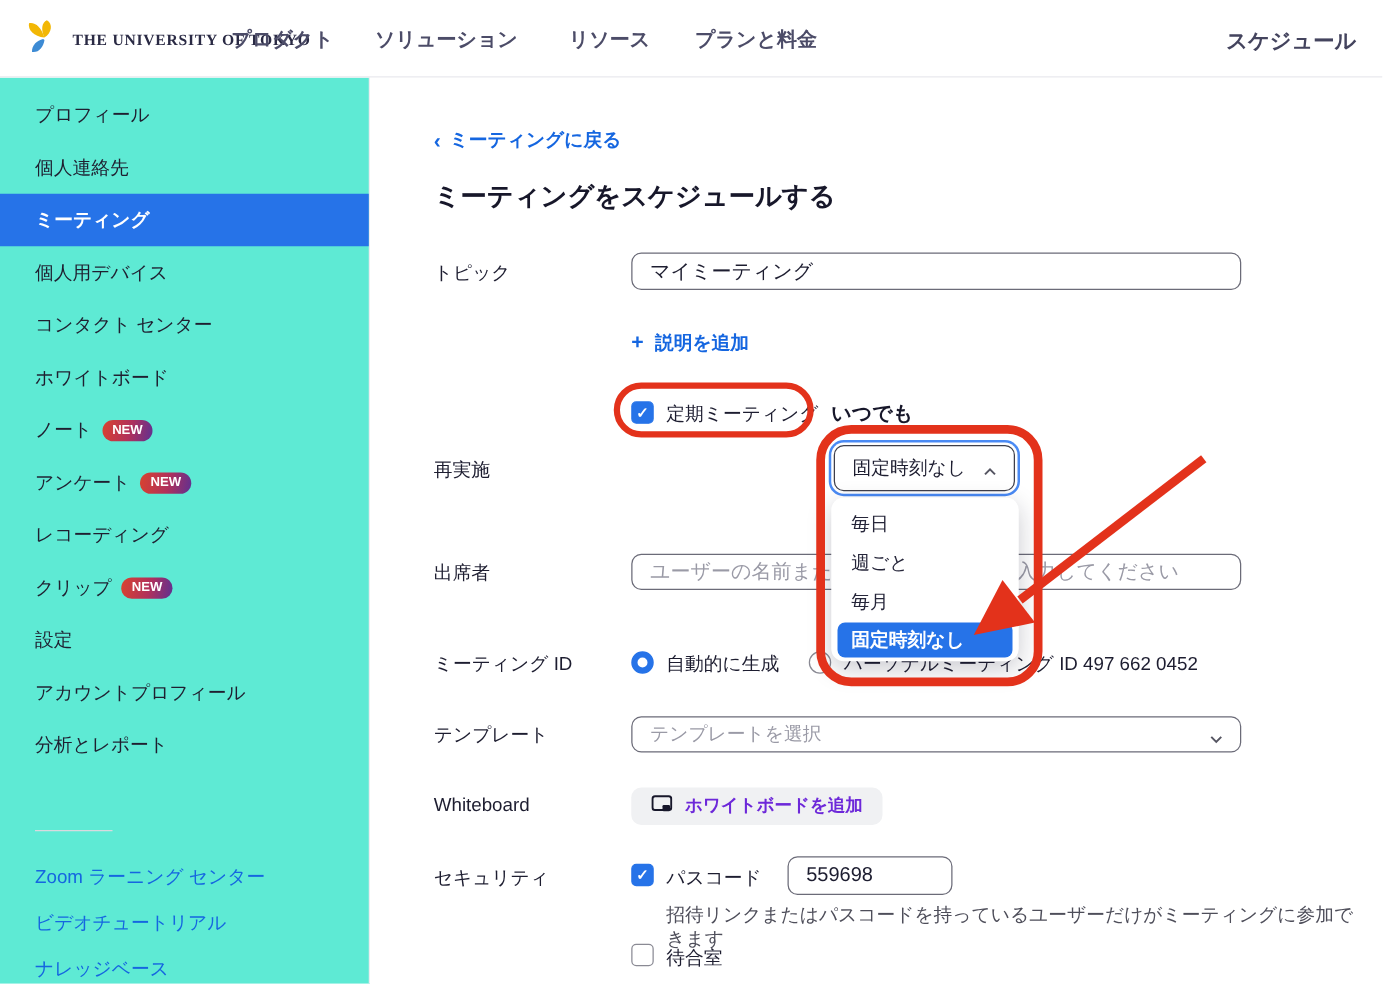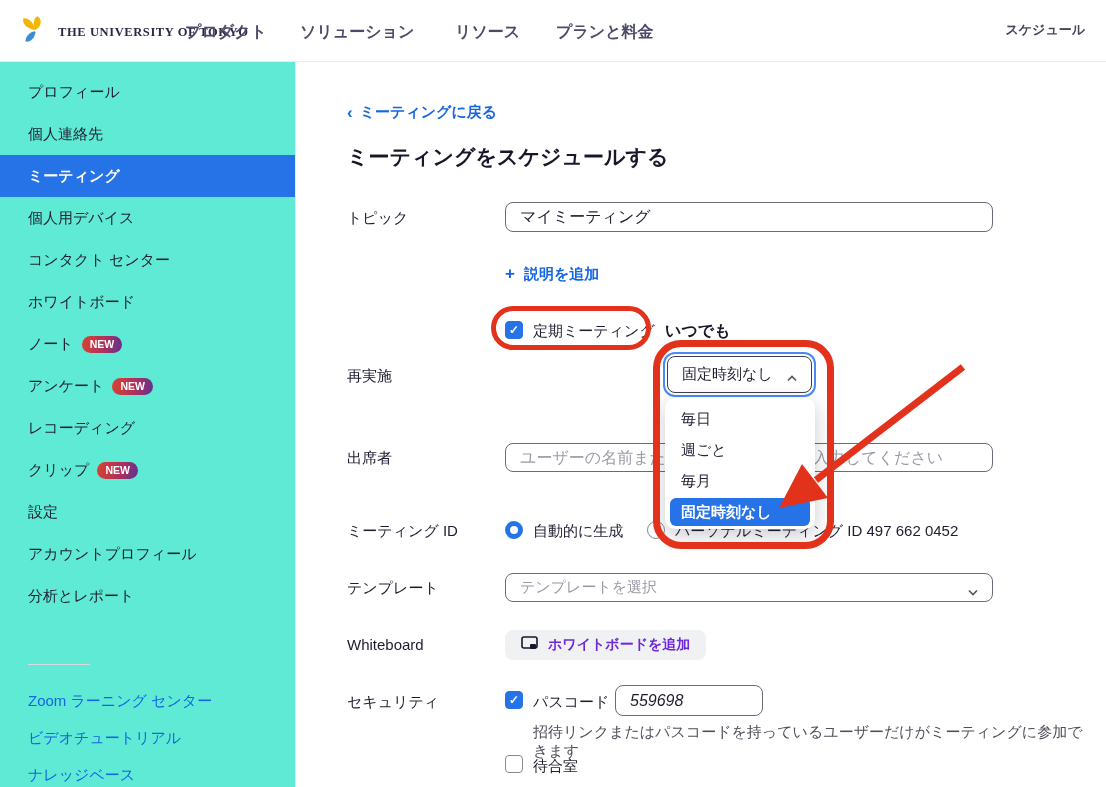--- a/index.html
+++ b/index.html
@@ -10,21 +10,21 @@
   }
 
   
   .topbar { position:absolute; top:0; left:0; width:1106px; height:62px;
             background:#fff; border-bottom:1px solid #e9e9ee; z-index:30; }
   .logo { position:absolute; left:20px; top:15px; display:flex; align-items:center; gap:8px; cursor:pointer; }
   .logo-text { font-family:"Liberation Serif", serif; font-size:12.5px; letter-spacing:.6px;
                color:#2a2a44; font-variant:small-caps; text-transform:uppercase; font-weight:600; }
   .topnav-item { position:absolute; top:22px; font-size:16px; font-weight:700; color:#4c4c68; cursor:pointer; }
   .tn0 { left:185px; } .tn1 { left:300px; } .tn2 { left:455px; } .tn3 { left:556px; }
-  .schedule-link { position:absolute; right:21px; top:21px; font-size:13px; font-weight:700; color:#44445e; cursor:pointer; }
+  .schedule-link { position:absolute; right:21px; top:21px; font-size:17px; font-weight:700; color:#44445e; cursor:pointer; }
 
   
   .sidebar { position:absolute; top:62px; left:0; width:296px; height:725px;
              background:#5eead4; border-right:1px solid #ececf0; z-index:5; }
   .side-list { position:absolute; top:9px; left:0; right:0; }
   .side-item { height:42px; display:flex; align-items:center; padding-left:28px; gap:8px;
                font-size:15px; font-weight:500; color:#1f1f30; cursor:pointer; }
   .side-item.active { background:#2673e8; color:#fff; font-weight:700; }
   .new-badge { display:inline-block; padding:2px 8px 3px; border-radius:10px; font-size:10.5px; font-weight:700;
                color:#fff; background:linear-gradient(100deg,#d9432f 0%,#b0305c 55%,#5f3191 100%); }
@@ -222,21 +222,21 @@
     </svg>
   </span>
   <span>ホワイトボードを追加</span>
 </button>
 
 <div class="row-label" style="top:693px;">セキュリティ</div>
 <div class="checkbox checked" style="left:505px; top:691px;">
   <span>✓</span>
 </div>
 <div class="inline-label" style="left:533px; top:693px;">パスコード</div>
-<input class="text-input" style="left: 615px; top: 685px; width: 148px; height: 31px; font-style: italic;" value="559698">
+<input class="text-input" style="left: 630px; top: 685px; width: 132px; height: 31px;" value="559698">
 <div class="sec-desc">招待リンクまたはパスコードを持っているユーザーだけがミーティングに参加できます</div>
 <div class="checkbox unchecked" style="left:505px; top:755px;"></div>
 <div class="inline-label" style="left:533px; top:757px;">待合室</div>
 
 <div class="dropdown">
   <div class="dd-option">毎日</div>
   <div class="dd-option">週ごと</div>
   <div class="dd-option">毎月</div>
   <div class="dd-option selected">固定時刻なし</div>
 </div>

